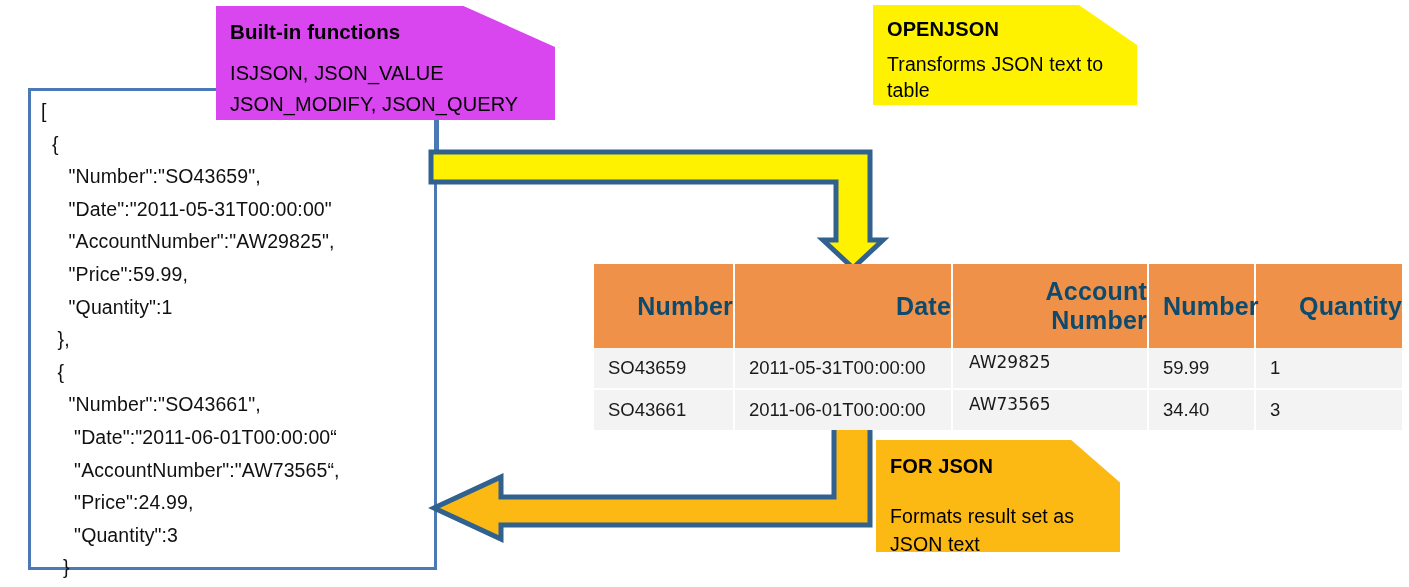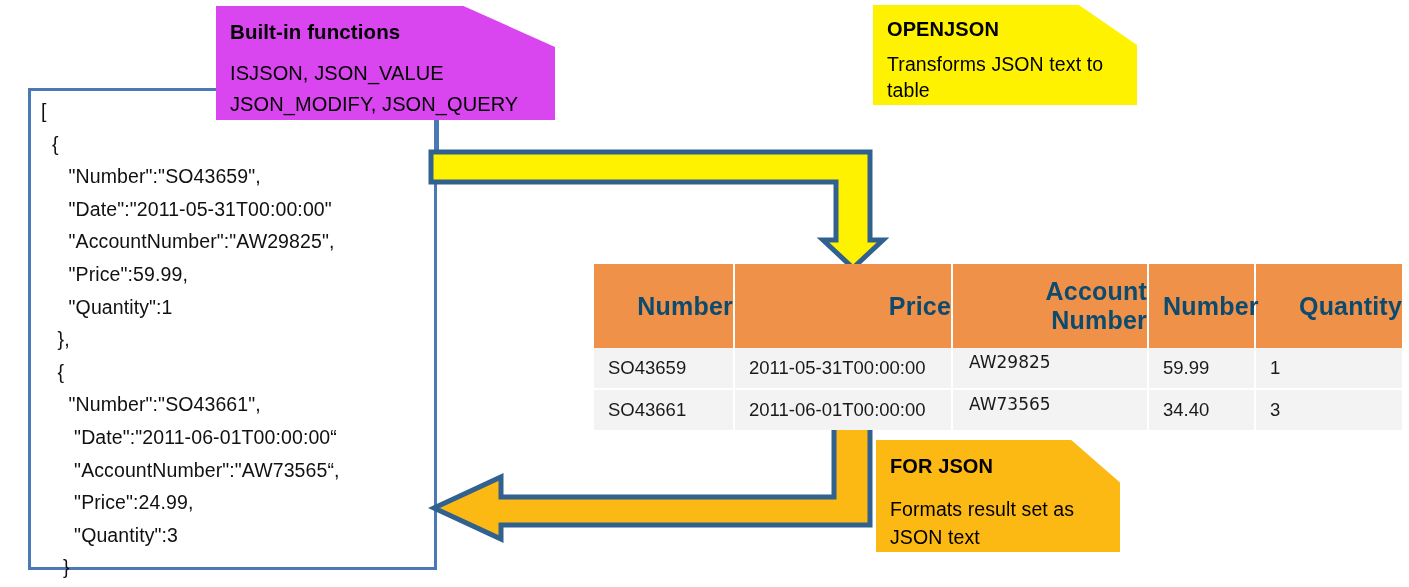--- a/index.html
+++ b/index.html
@@ -105,21 +105,21 @@
   #callout-forjson {
     left: 876px;
     top: 440px;
     width: 244px;
     height: 112px;
     background: #FCB813;
     clip-path: polygon(0 0, 80% 0, 100% 38%, 100% 100%, 0 100%);
     padding-top: 12px;
   }
   #callout-forjson .c-title { font-size: 20px; }
-  #callout-forjson .c-body { margin-top: 15px; line-height: 28px; }
+  #callout-forjson .c-body { margin-top: 22px; line-height: 28px; }
 
   
   .arrow-svg {
     position: absolute;
     overflow: visible;
   }
   #arrow-down-wrap { left: 425px; top: 144px; }
   #arrow-left-wrap { left: 425px; top: 392px; }
 
   
@@ -221,21 +221,21 @@
     <colgroup>
       <col style="width:140px">
       <col style="width:218px">
       <col style="width:196px">
       <col style="width:107px">
       <col style="width:147px">
     </colgroup>
     <thead>
       <tr>
         <th>Number</th>
-        <th>Price</th>
+        <th>Date</th>
         <th class="th-account">Account Number</th>
         <th>Number</th>
         <th>Quantity</th>
       </tr>
     </thead>
     <tbody>
       <tr>
         <td>SO43659</td>
         <td>2011-05-31T00:00:00</td>
         <td class="acct-cell">AW29825</td>

